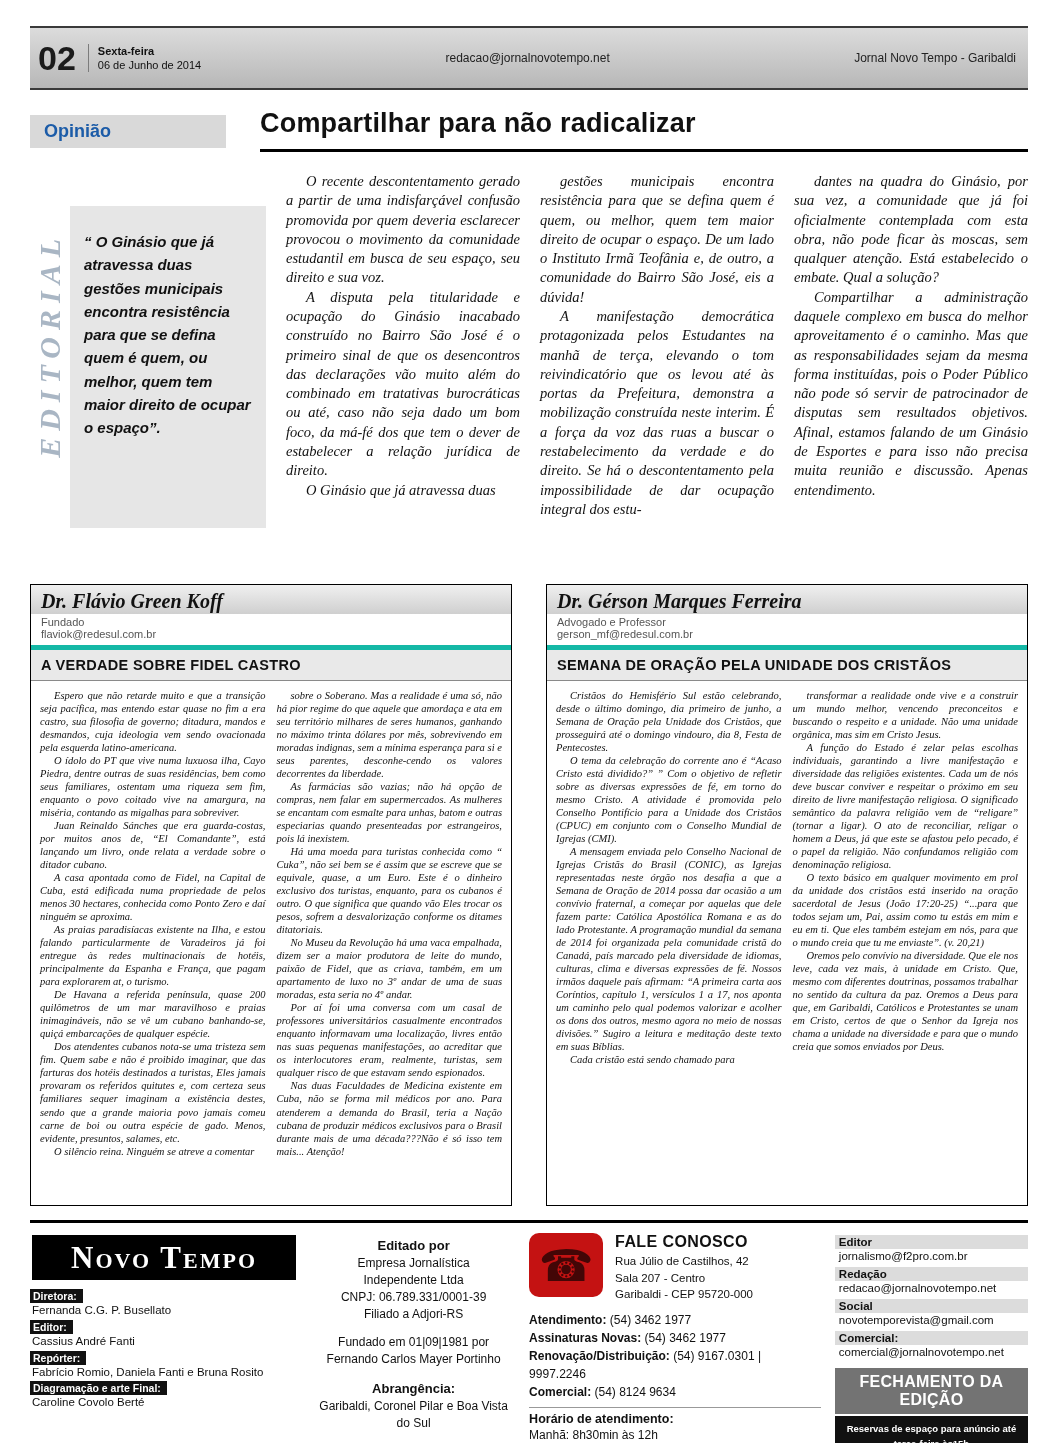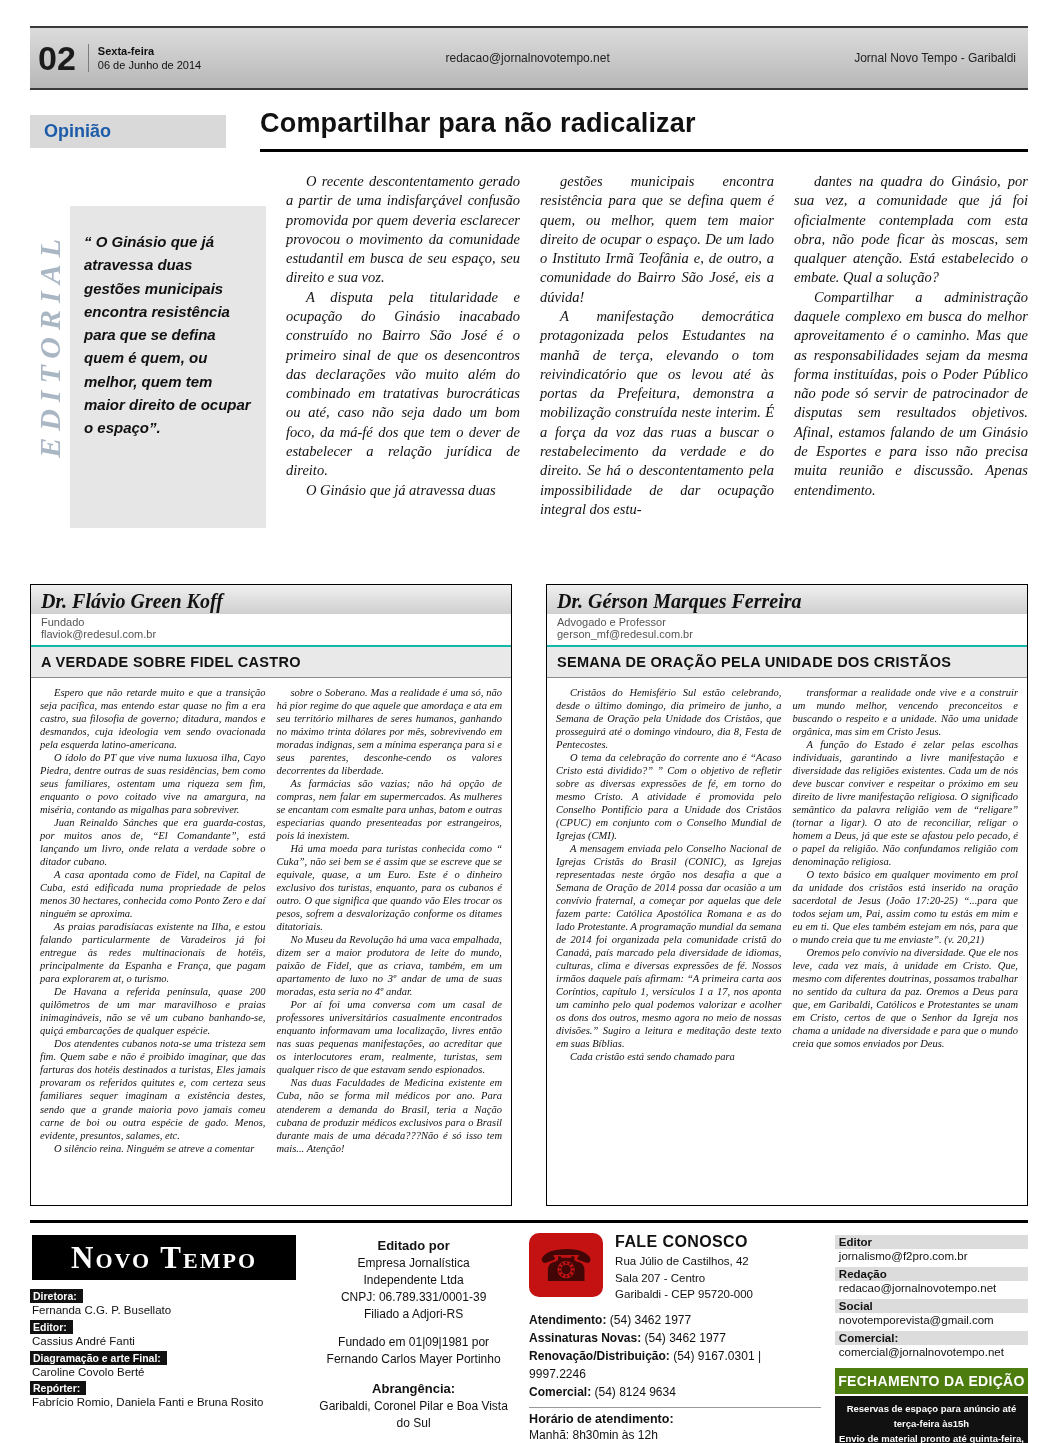--- a/index.html
+++ b/index.html
@@ -33,21 +33,21 @@
     font-style:italic; font-size:14.5px; line-height:1.33; text-align:justify; }
   .edit-col { flex:1; }
   .edit-col p { margin:0; text-indent:20px; }
 
   
   .articles-row { display:flex; gap:34px; margin-top:14px; }
   .article-box { flex:1; border:1px solid #000; height:622px; display:flex; flex-direction:column; overflow:hidden; }
   .author-bar { background:linear-gradient(180deg,#f0f0f0,#cfcfcf); padding:5px 10px 1px; }
   .author-name { font-family:"Liberation Serif",serif; font-weight:bold; font-style:italic; font-size:20px; }
   .author-role { font-size:11px; color:#555; padding:2px 10px 0; }
-  .author-email { font-size:11px; color:#555; padding:0 10px 5px; border-bottom:2px solid #14b8a6; }
+  .author-email { font-size:11px; color:#555; padding:0 10px 5px; border-bottom:5px solid #14b8a6; }
   .article-title-bar { background:#e9e9e9; border-bottom:1px solid #8a8a8a; padding:7px 10px; font-weight:bold; font-size:14.5px; letter-spacing:0.3px; }
   .article-cols { display:flex; gap:11px; padding:8px 9px; flex:1; overflow:hidden;
     font-family:"Liberation Serif",serif; font-style:italic; font-size:10.5px; line-height:1.24; text-align:justify; }
   .article-col { flex:1; }
   .article-col p { margin:0; text-indent:14px; }
 
   
   .footer { border-top:3px solid #000; margin-top:14px; padding-top:10px; display:flex; gap:14px; height:252px; }
   .staff-col { width:272px; display:flex; flex-direction:column; }
   .logo-box { background:#000; color:#fff; text-align:center; padding:9px 6px; box-shadow:inset 0 0 0 2px #fff, inset 0 0 0 4px #000; }
@@ -69,21 +69,21 @@
   .fale-title { font-weight:bold; font-size:16px; letter-spacing:0.4px; margin-bottom:2px; }
   .addr { font-size:11.5px; line-height:1.45; }
   .phones { margin-top:8px; font-size:12px; line-height:1.5; }
   .hours-label { font-weight:bold; font-size:12.5px; margin-top:6px; border-top:1px solid #999; padding-top:4px; }
   .hours { font-size:12px; line-height:1.5; }
 
   .emails-col { width:196px; font-size:11.5px; }
   .email-label { font-weight:bold; background:#dcdcdc; padding:1px 4px; display:block; margin-top:2px; }
   .email-value { display:block; padding:1px 4px 3px; word-break:break-all; }
   .closing-box { background:#111; color:#fff; margin-top:7px; text-align:center; padding-bottom:6px; }
-  .closing-title { font-weight:bold; font-size:14px; padding:5px 2px; background:#4d7c0f; border-bottom:2px solid #fff; letter-spacing:0.3px; }
+  .closing-title { font-weight:bold; font-size:16px; padding:5px 2px; background:#737373; border-bottom:2px solid #fff; letter-spacing:0.3px; }
   .closing-lines { font-size:9.5px; font-weight:bold; line-height:1.6; padding:5px 4px 0; }
 </style>
 </head>
 <body>
 
 <div class="page">
 
   <div class="masthead">
     <div class="page-num">02</div>
     <div class="date-block">
@@ -190,26 +190,26 @@
       <div class="staff">
         <div>
           <span class="staff-label">Diretora:</span>
           <div class="staff-names">Fernanda C.G. P. Busellato</div>
         </div>
         <div>
           <span class="staff-label">Editor:</span>
           <div class="staff-names">Cassius André Fanti</div>
         </div>
         <div>
+          <span class="staff-label">Repórter:</span>
+          <div class="staff-names">Fabrício Romio, Daniela Fanti e Bruna Rosito</div>
+        </div>
+        <div>
           <span class="staff-label">Diagramação e arte Final:</span>
           <div class="staff-names">Caroline Covolo Berté</div>
-        </div>
-        <div>
-          <span class="staff-label">Repórter:</span>
-          <div class="staff-names">Fabrício Romio, Daniela Fanti e Bruna Rosito</div>
         </div>
       </div>
       <div class="site-bar">
         <span class="site-bullet"></span>
         <span>www.jornalnovotempo.net</span>
       </div>
     </div>
 
     <div class="pub-col">
       <div class="b">Editado por</div>

